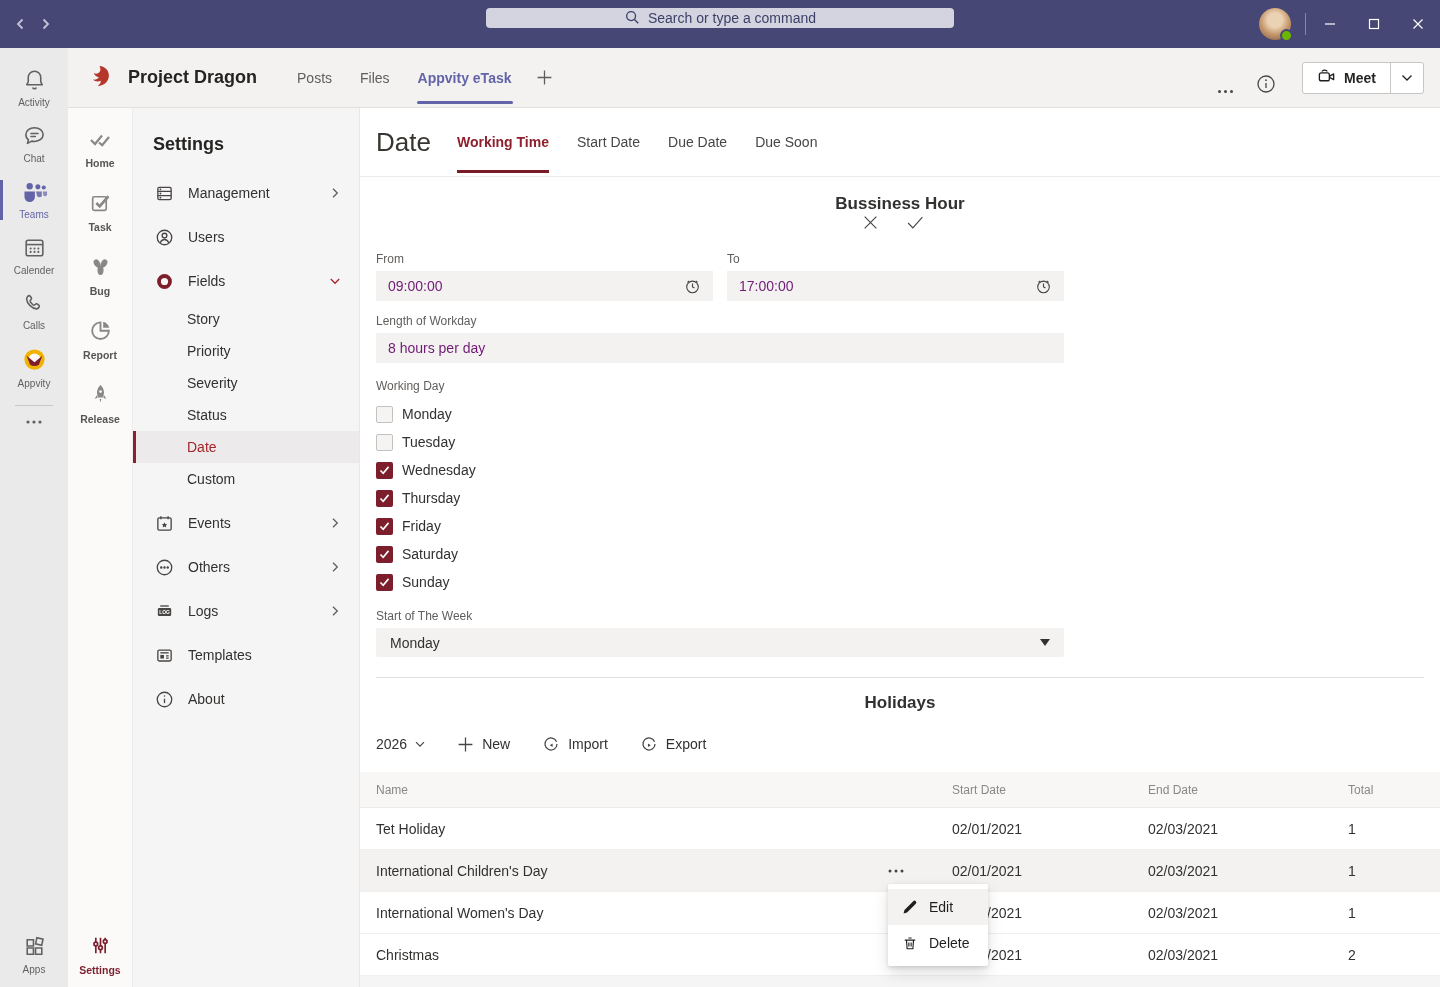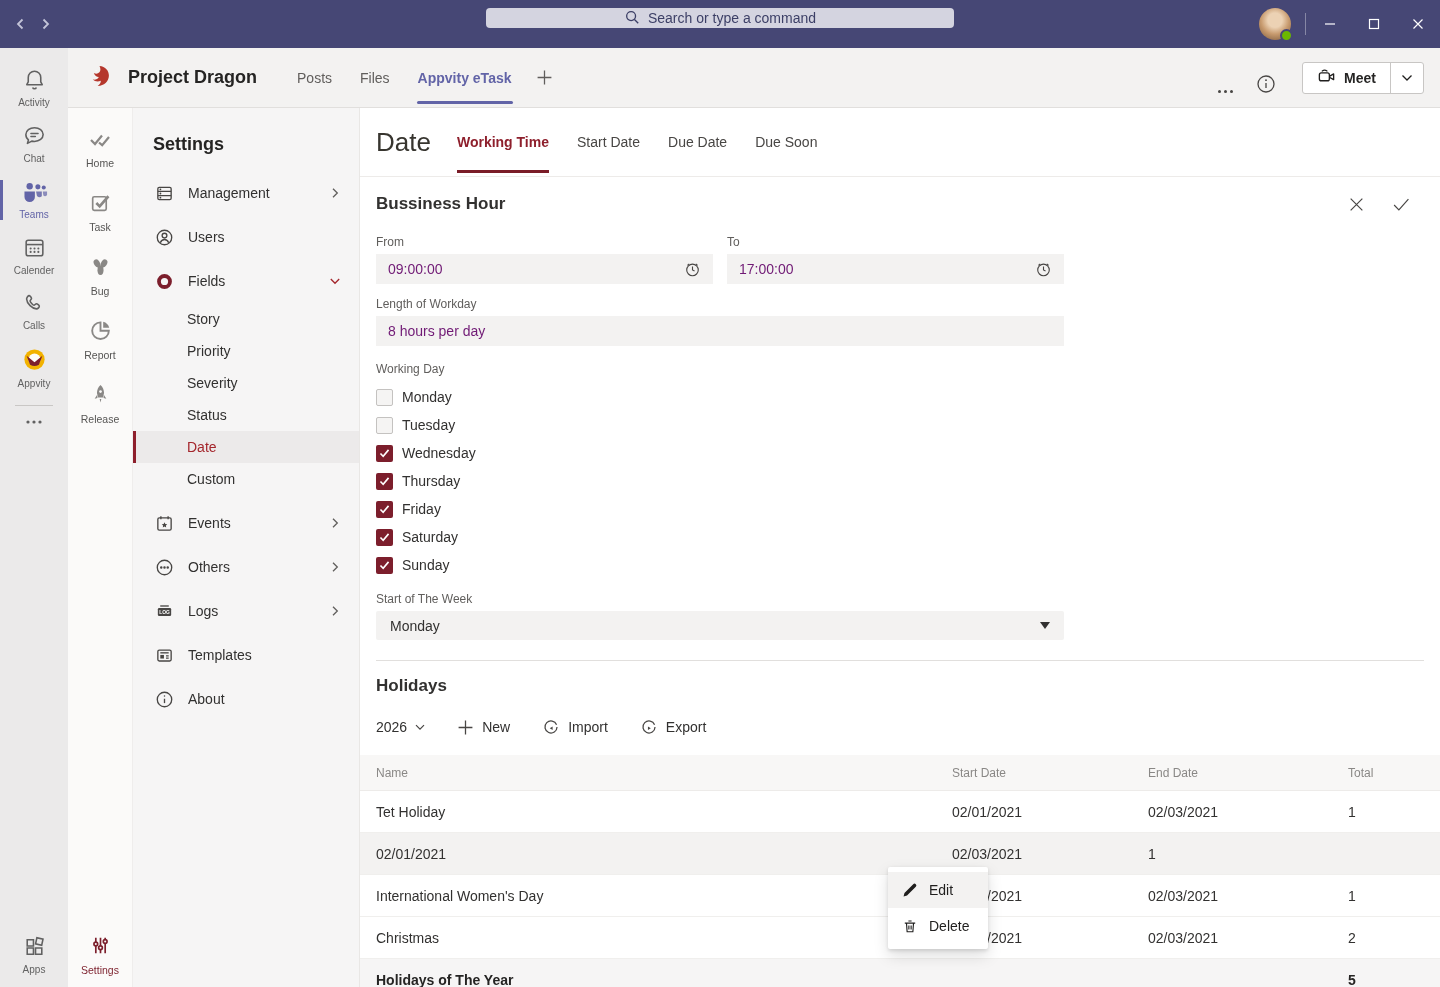--- a/index.html
+++ b/index.html
@@ -54,21 +54,21 @@
   .meet-btn { display:flex; align-items:center; height:32px; background:#fff; border:1px solid #c8c6c4;
     border-radius:3px; margin-left:4px; cursor:pointer; }
   .meet-main { display:flex; align-items:center; gap:8px; padding:0 14px; font-size:14px; font-weight:700; color:#252423; }
   .meet-sep { width:1px; height:30px; background:#c8c6c4; }
   .meet-chev { width:32px; display:flex; align-items:center; justify-content:center; }
 
   .content-row { flex:1; display:flex; min-height:0; }
 
   
   .rail2 { width:64px; background:#fbfaf9; display:flex; flex-direction:column; align-items:center;
-    padding-top:16px; }
+    padding-top:16px;font-weight:bold; }
   .r2-item { width:64px; padding:5px 0; margin-bottom:11px; display:flex; flex-direction:column;
     align-items:center; gap:4px; color:#565554; font-size:10.5px; cursor:pointer; }
   .r2-item.settings { margin-top:auto; margin-bottom:6px; color:#7c1f2c; }
 
   
   .panel { width:228px; background:#f6f5f5; border-left:1px solid #efedec; border-right:1px solid #e9e7e5;
     padding-top:22px; overflow:hidden; }
   .panel-title { font-size:18px; font-weight:700; color:#252423; padding:4px 20px 16px; }
   .nav-item { height:44px; display:flex; align-items:center; gap:14px; padding:0 18px 0 22px;
     font-size:14px; color:#323130; cursor:pointer; }
@@ -87,21 +87,21 @@
   .page-title { font-size:26px; color:#37352f; margin-right:12px; }
   .m-tabs { display:flex; height:100%; }
   .m-tab { position:relative; height:100%; display:flex; align-items:center; padding:0 14px;
     font-size:14px; color:#484644; cursor:pointer; }
   .m-tab.active { color:#8e1f2c; font-weight:700; }
   .m-tab.active::after { content:""; position:absolute; left:14px; right:14px; bottom:3px; height:3px; background:#7a1c28; }
 
   .main-body { flex:1; overflow:hidden; }
   .padded { padding-left:16px; padding-right:16px; }
 
-  .section-head { display:flex; align-items:center; justify-content:space-between; margin-top:17px; }
+  .section-head { display:flex; align-items:center; justify-content:space-between; margin-top:17px;flex-direction:column; }
   .section-title { font-size:17px; font-weight:700; color:#323130; }
   .head-icons { display:flex; gap:27px; padding-right:14px; }
   .head-icons span { display:flex; cursor:pointer; }
 
   .form-row { display:flex; gap:14px; margin-top:21px; }
   .field { width:337px; }
   .field-full { width:688px; margin-top:13px; }
   .f-label { display:block; font-size:12px; color:#605e5c; margin-bottom:5px; }
   .input { height:30px; background:#f3f2f1; border-radius:0; display:flex; align-items:center;
     padding:4px 12px; font-size:14px; color:#701a75; cursor:text; }
@@ -734,20 +734,30 @@
               <div class="t-row">
                 <div class="name-cell">
                     <span>Tet Holiday</span>
                   </div>
                 <div>02/01/2021</div>
                 <div>02/03/2021</div>
                 <div>1</div>
               </div>
 
               <div class="t-row highlighted">
+                <div class="name-cell">
+                  <span>International Children's Day</span>
+                  <span class="row-more">
+                    <svg width="16" height="4" viewBox="0 0 16 4" fill="#484644">
+                        <circle cx="2" cy="2" r="1.5"></circle>
+                        <circle cx="8" cy="2" r="1.5"></circle>
+                        <circle cx="14" cy="2" r="1.5"></circle>
+                      </svg>
+                  </span>
+                </div>
                 <div>02/01/2021</div>
                 <div>02/03/2021</div>
                 <div>1</div>
               </div>
 
               <div class="t-row">
                 <div class="name-cell">
                     <span>International Women's Day</span>
                   </div>
                 <div>02/01/2021</div>

